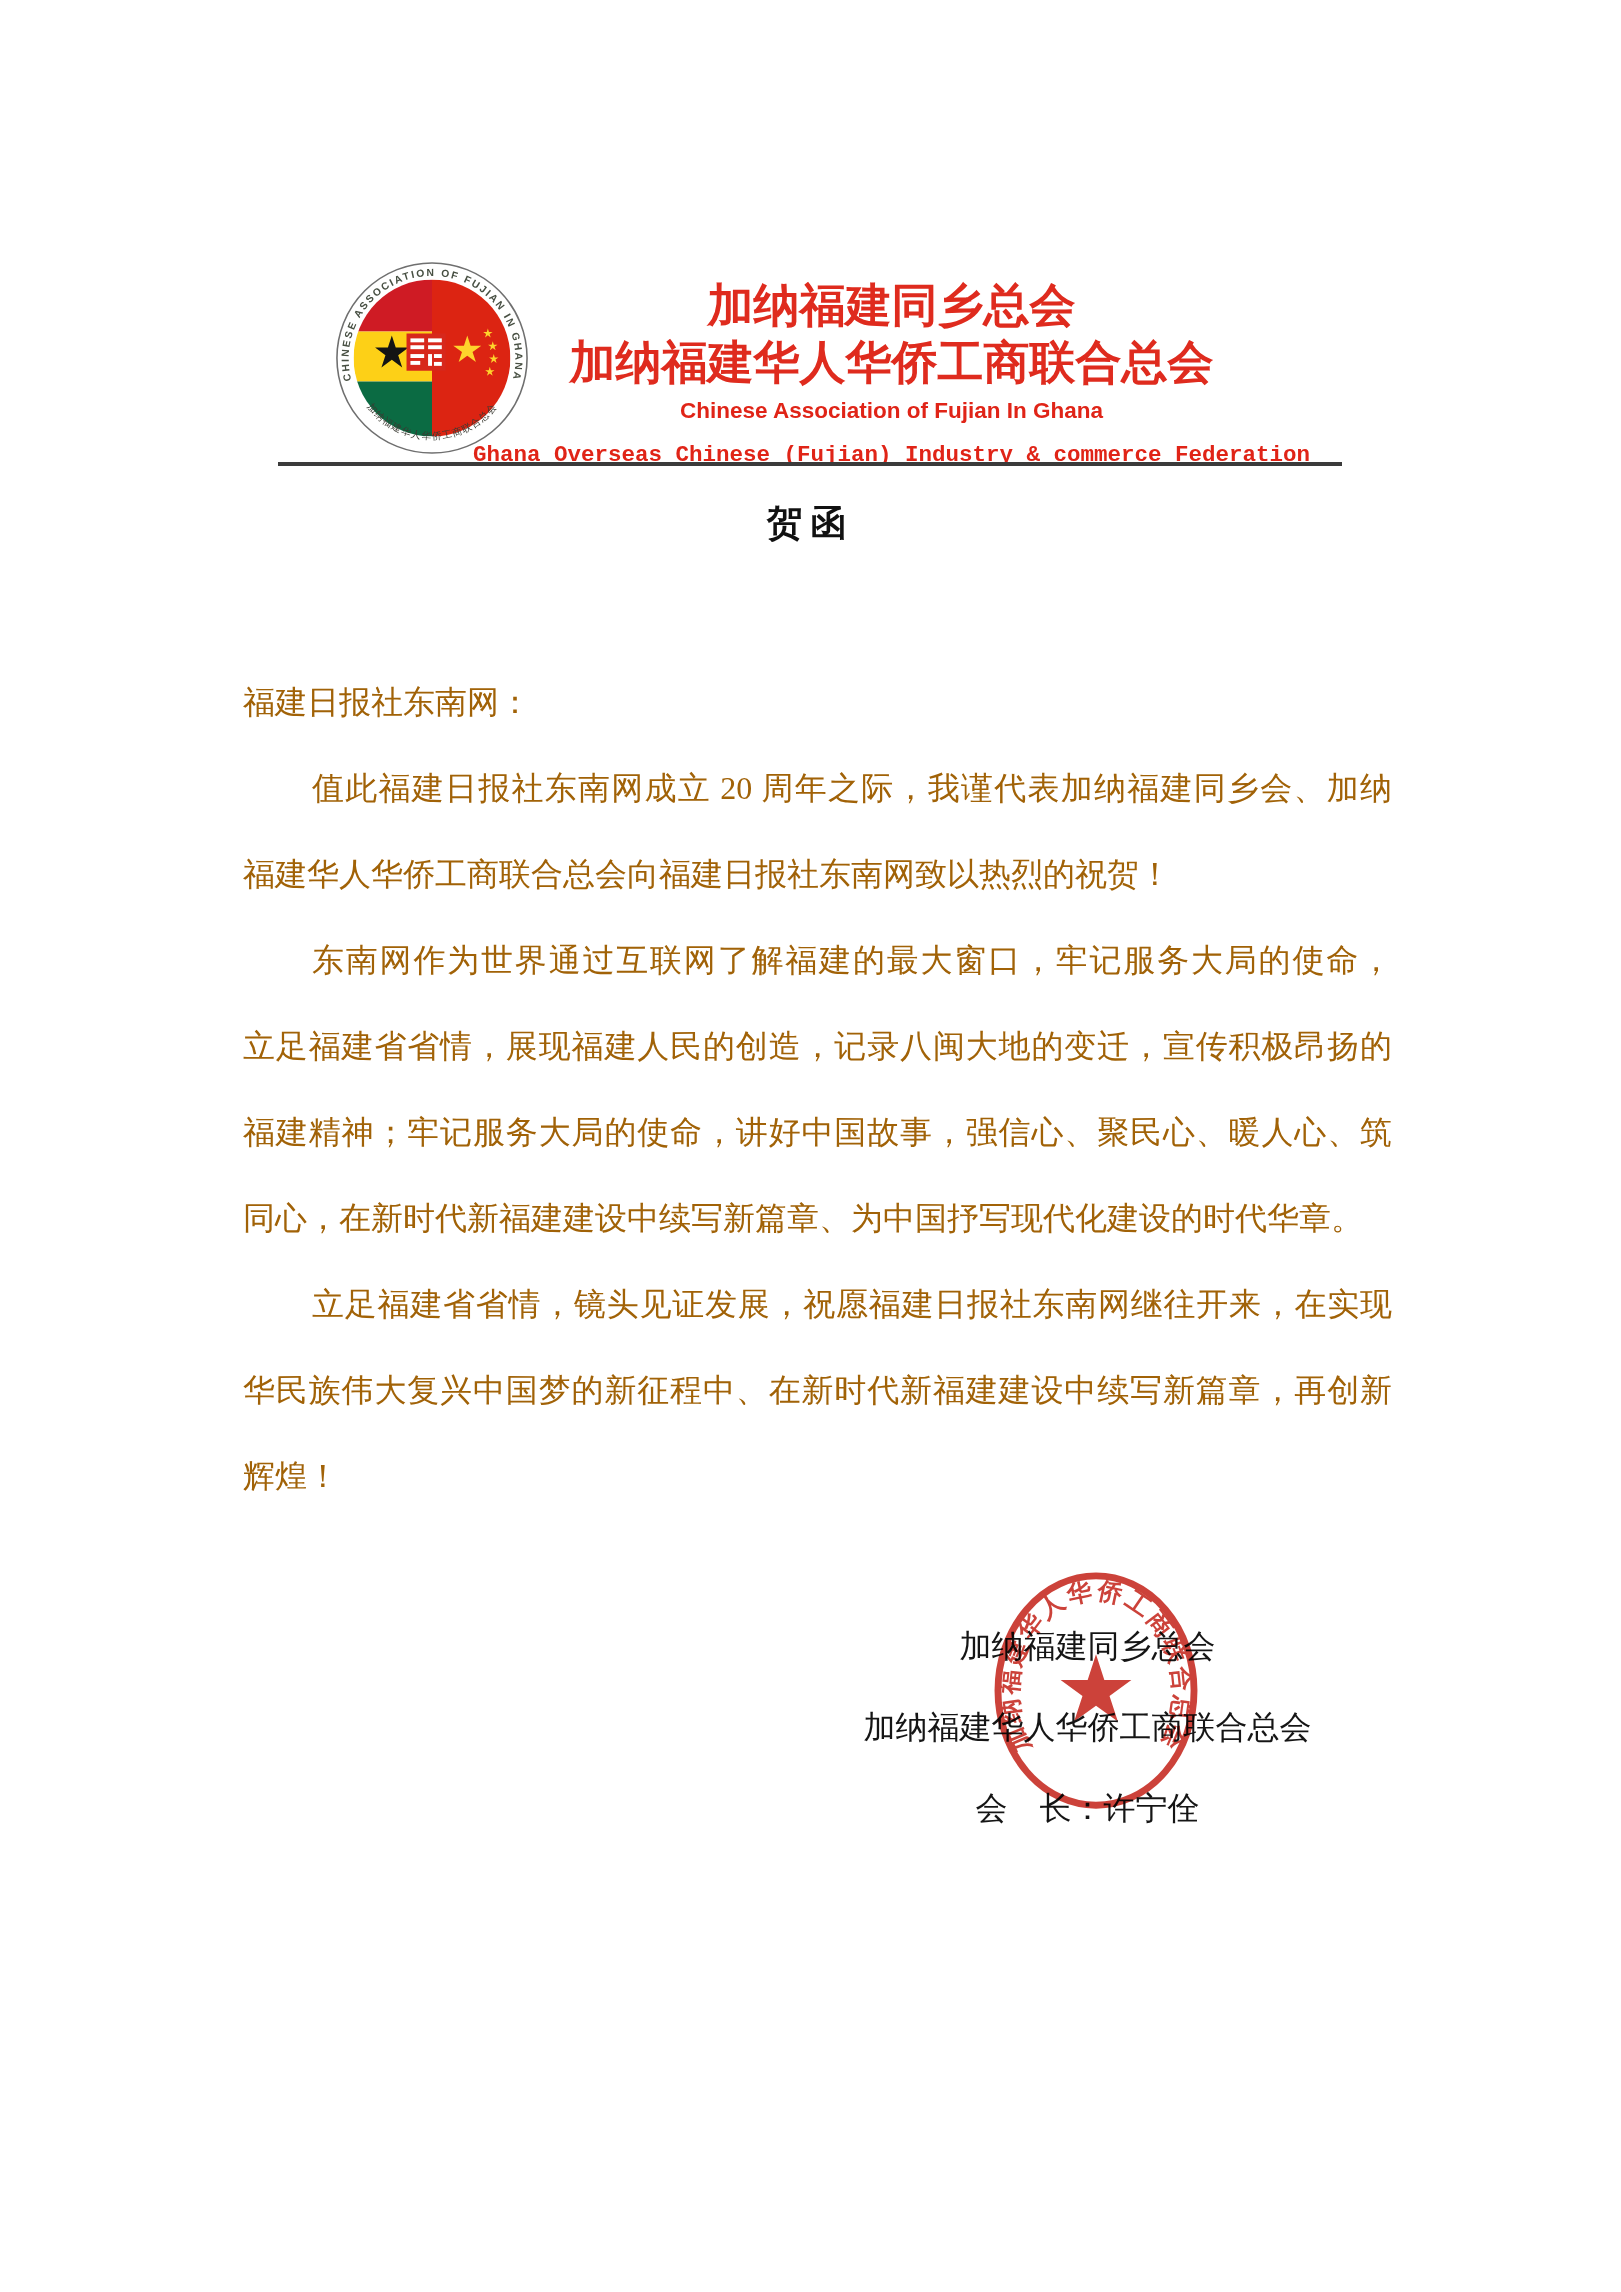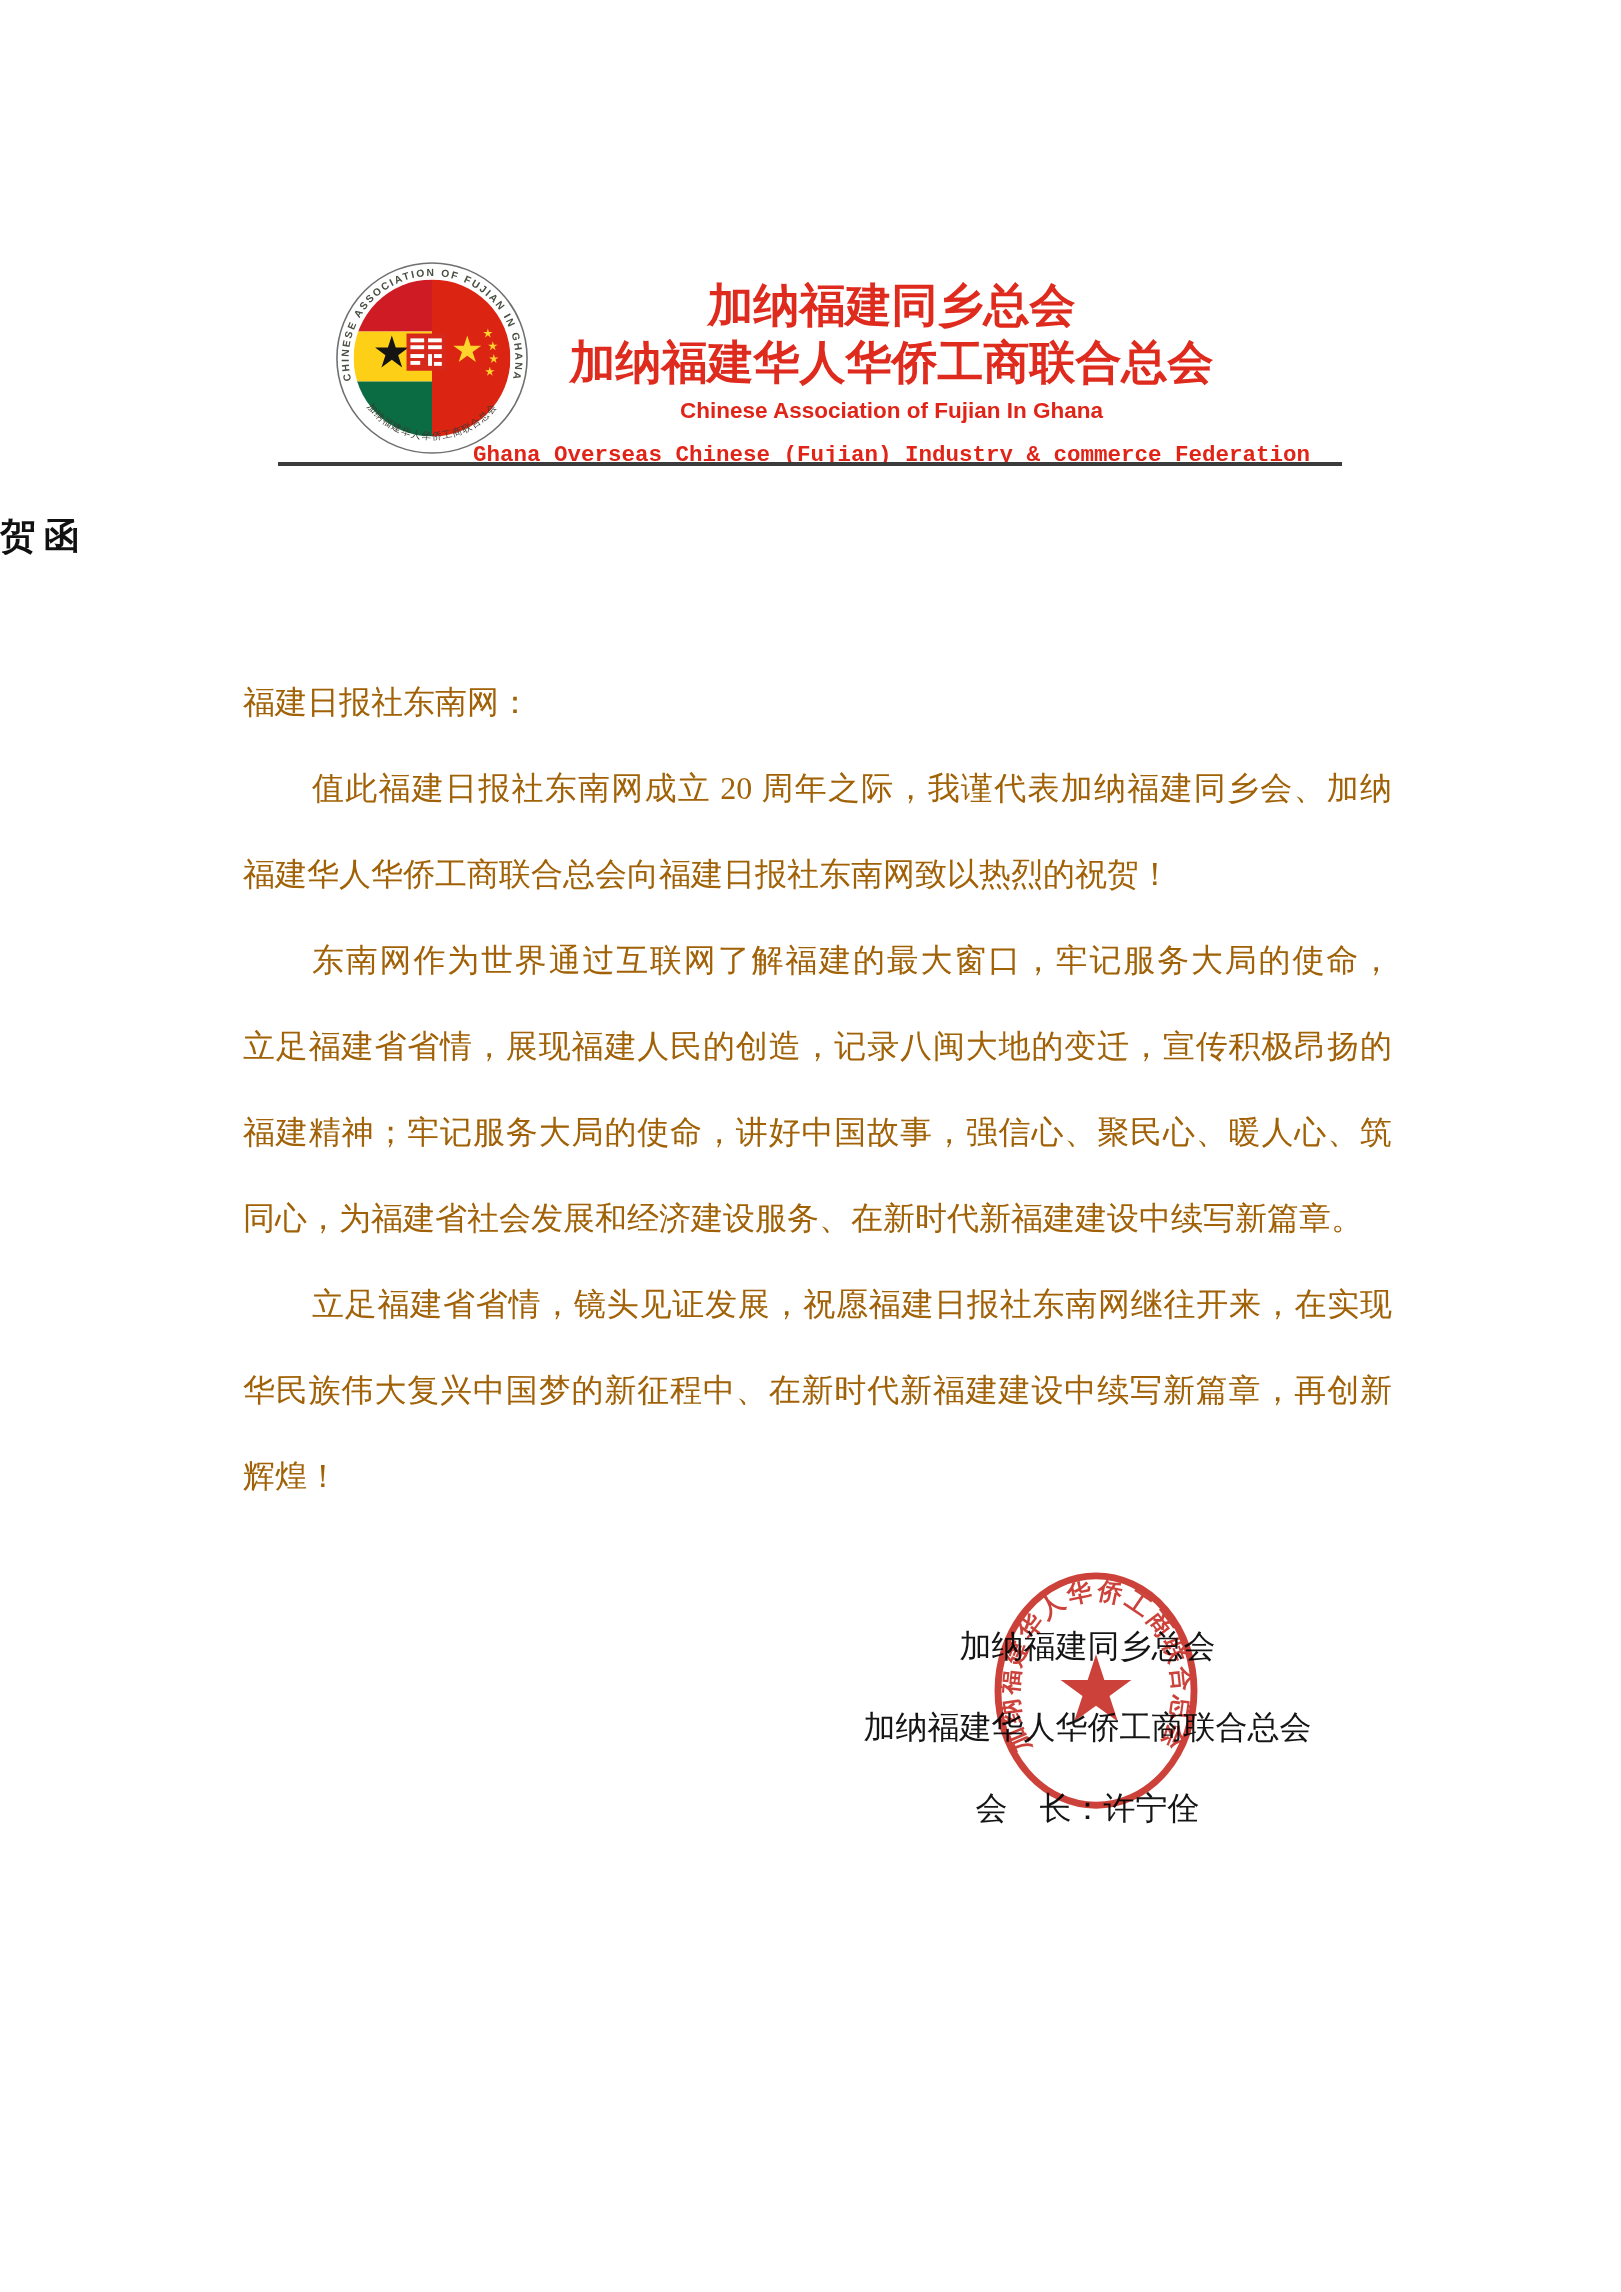--- a/index.html
+++ b/index.html
@@ -22,21 +22,21 @@
   .en-title{
     font-family:"Liberation Sans","DejaVu Sans",sans-serif;
     font-weight:bold;color:#e02417;font-size:22.5px;line-height:25.5px;
   }
   #en-title-1{top:398px;}
   #en-title-2{top:443px;font-family:Liberation Mono, monospace;}
   #header-divider{left:278px;top:462px;width:1064px;height:3.9px;background:#3b3b3b;}
 
   
   #letter-title{
-    left:0;top:512px;width:1621px;text-align:left;
+    left:0;top:499px;width:1621px;text-align:center;
     font-size:36px;font-weight:bold;letter-spacing:7.8px;color:#111;
   }
   #body-text{left:243px;top:659px;width:1149px;font-size:32px;color:#a16207;}
   .bline{height:86px;line-height:86px;text-align:justify;overflow:hidden;}
   .bline.indent{text-indent:69px;}
   .bline.fill{text-align-last:justify;}
 
   
   #signature{left:769px;top:1606px;width:637px;text-align:center;
     font-size:32px;line-height:81px;color:#151515;white-space:nowrap;}
@@ -101,21 +101,21 @@
 
 <div id="letter-title" class="abs">贺函</div>
 
 <div id="body-text" class="abs">
   <div class="bline">福建日报社东南网：</div>
   <div class="bline indent fill">值此福建日报社东南网成立 20 周年之际，我谨代表加纳福建同乡会、加纳</div>
   <div class="bline">福建华人华侨工商联合总会向福建日报社东南网致以热烈的祝贺！</div>
   <div class="bline indent fill">东南网作为世界通过互联网了解福建的最大窗口，牢记服务大局的使命，</div>
   <div class="bline fill">立足福建省省情，展现福建人民的创造，记录八闽大地的变迁，宣传积极昂扬的</div>
   <div class="bline fill">福建精神；牢记服务大局的使命，讲好中国故事，强信心、聚民心、暖人心、筑</div>
-  <div class="bline">同心，为福建省社会发展和经济建设服务、在新时代新福建建设中续写新篇章。</div>
+  <div class="bline">同心，在新时代新福建建设中续写新篇章、为中国抒写现代化建设的时代华章。</div>
   <div class="bline indent fill">立足福建省省情，镜头见证发展，祝愿福建日报社东南网继往开来，在实现中</div>
   <div class="bline fill">华民族伟大复兴中国梦的新征程中、在新时代新福建建设中续写新篇章，再创新</div>
   <div class="bline">辉煌！</div>
 </div>
 
 <div id="signature" class="abs">
   <div>加纳福建同乡总会</div>
   <div>加纳福建华人华侨工商联合总会</div>
   <div>会　长：许宁佺</div>
 </div>

